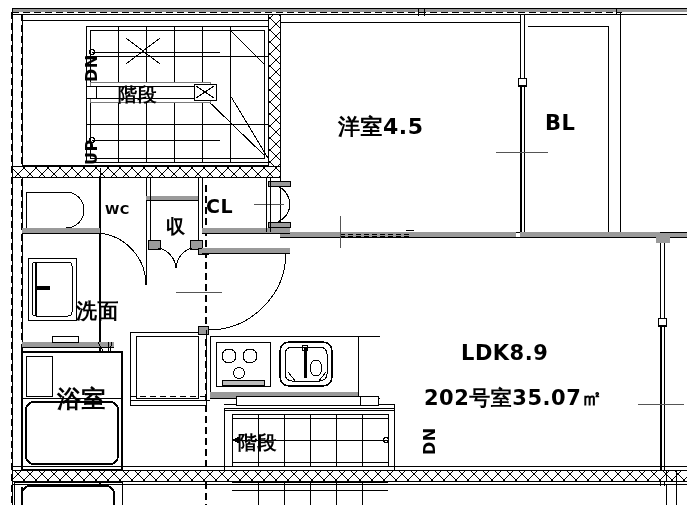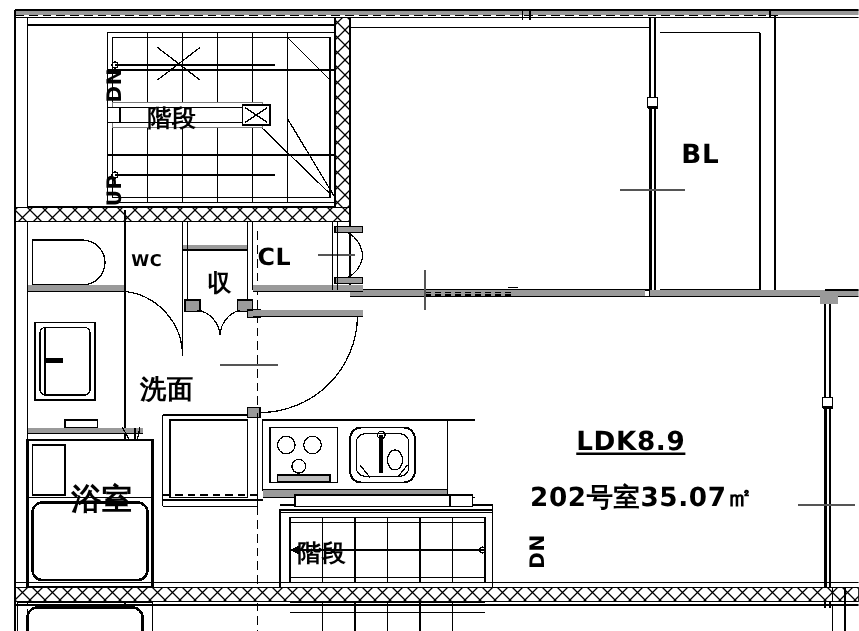--- a/index.html
+++ b/index.html
@@ -304,34 +304,35 @@
     </g>
   </g>
 </svg>
 
 <div class="lbl" style="left:118px;top:82px;font-size:19px;">階段</div>
 
 <div class="lbl vert" style="left:82px;top:165px;font-size:16px;">UP</div>
 
 <div class="lbl vert" style="left:82px;top:82px;font-size:16px;">DN</div>
 
+<div class="lbl" style="left:338px;top:112px;font-size:22px;">洋室4.5</div>
 
 <div class="lbl" style="left:545px;top:111px;font-size:21px;">BL</div>
 
 <div class="lbl" style="left:105px;top:202px;font-size:13px;">WC</div>
 
 <div class="lbl" style="left:206px;top:195px;font-size:19px;">CL</div>
 
 <div class="lbl" style="left:166px;top:214px;font-size:19px;">収</div>
 
-<div class="lbl" style="left:76px;top:297px;font-size:21px;margin-left:36px;">洗面</div>
+<div class="lbl" style="left:76px;top:297px;font-size:21px;">洗面</div>
 
 <div class="lbl" style="left:57px;top:383px;font-size:24px;">浴室</div>
 
-<div class="lbl" style="left:461px;top:341px;font-size:21px;text-decoration:underline;">LDK8.9</div>
+<div class="lbl" style="left:461px;top:341px;font-size:21px;">LDK8.9</div>
 
 <div class="lbl" style="left:424px;top:384px;font-size:21px;">202号室35.07㎡</div>
 
 <div class="lbl" style="left:238px;top:430px;font-size:19px;">階段</div>
 
 <div class="lbl vert" style="left:420px;top:455px;font-size:16px;">DN</div>
 
 </div>
 
 </body></html>

